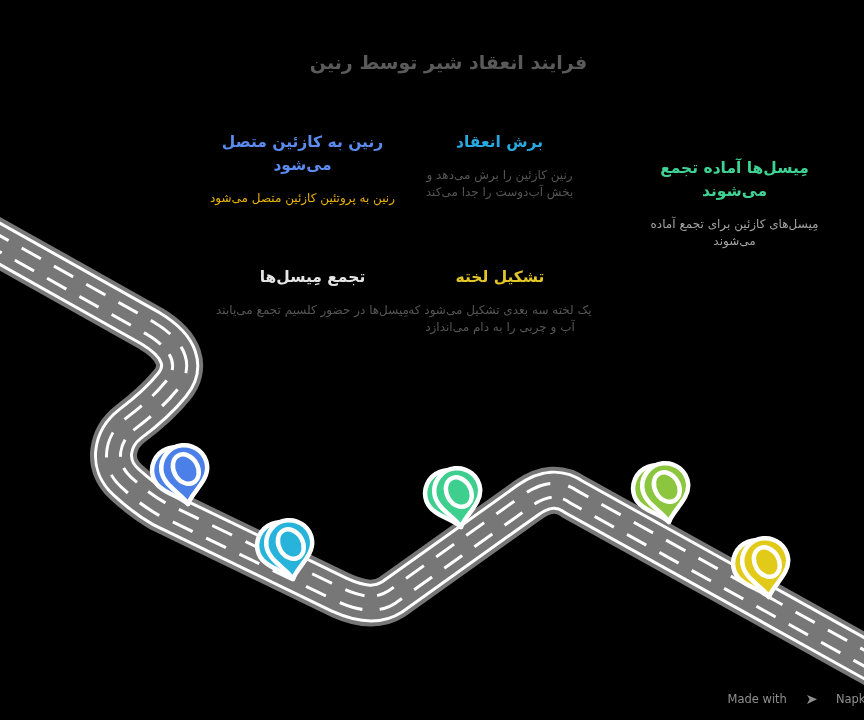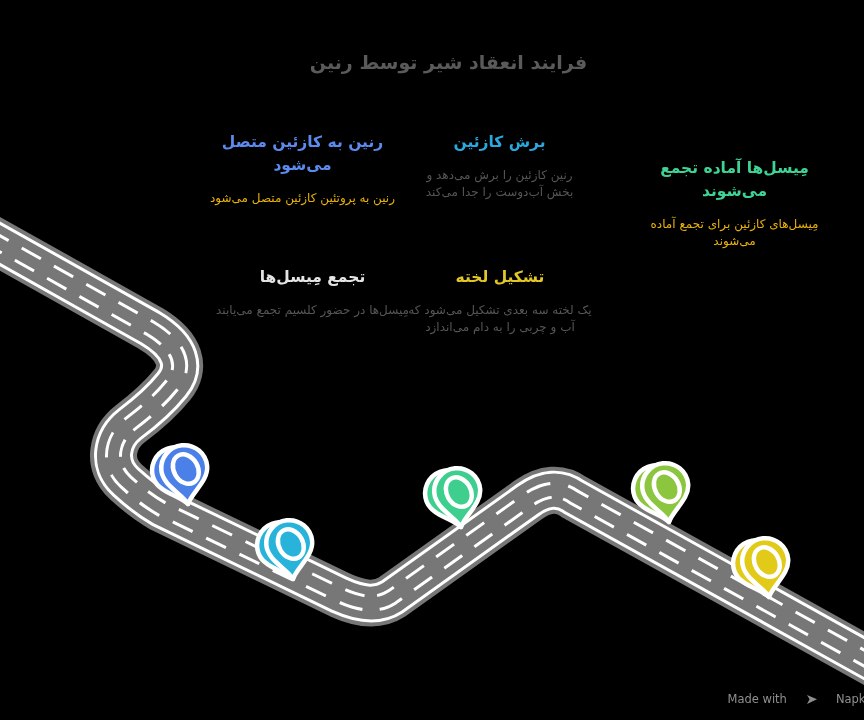--- a/index.html
+++ b/index.html
@@ -79,27 +79,27 @@
   </svg>
 
   <div class="page-title" style="color: rgb(90, 90, 90);">فرایند انعقاد شیر توسط رنین</div>
 
   <div class="step step-1">
     <div class="step-heading" style="color: rgb(91, 139, 238);">رنین به کازئین متصل می‌شود</div>
     <div class="step-body" style="color: #eab308;">رنین به پروتئین کازئین متصل می‌شود</div>
   </div>
 
   <div class="step step-2">
-    <div class="step-heading" style="color: rgb(42, 169, 224);">برش کازئین</div>
+    <div class="step-heading" style="color: rgb(42, 169, 224);">برش انعقاد</div>
     <div class="step-body" style="color: rgb(86, 86, 86);">رنین کازئین را برش می‌دهد و بخش آب‌دوست را جدا می‌کند</div>
   </div>
 
   <div class="step step-3">
     <div class="step-heading" style="color: rgb(62, 212, 149);">مِیسل‌ها آماده تجمع می‌شوند</div>
-    <div class="step-body" style="color: #eab308;">مِیسل‌های کازئین برای تجمع آماده می‌شوند</div>
+    <div class="step-body" style="color: #a3a3a3;">مِیسل‌های کازئین برای تجمع آماده می‌شوند</div>
   </div>
 
   <div class="step step-4">
     <div class="step-heading" style="color: #e5e5e5;">تجمع مِیسل‌ها</div>
     <div class="step-body" style="color: rgb(86, 86, 86);">مِیسل‌ها در حضور کلسیم تجمع می‌یابند</div>
   </div>
 
   <div class="step step-5">
     <div class="step-heading" style="color: rgb(227, 199, 39);">تشکیل لخته</div>
     <div class="step-body" style="color: rgb(86, 86, 86);">یک لخته سه بعدی تشکیل می‌شود که آب و چربی را به دام می‌اندازد</div>

